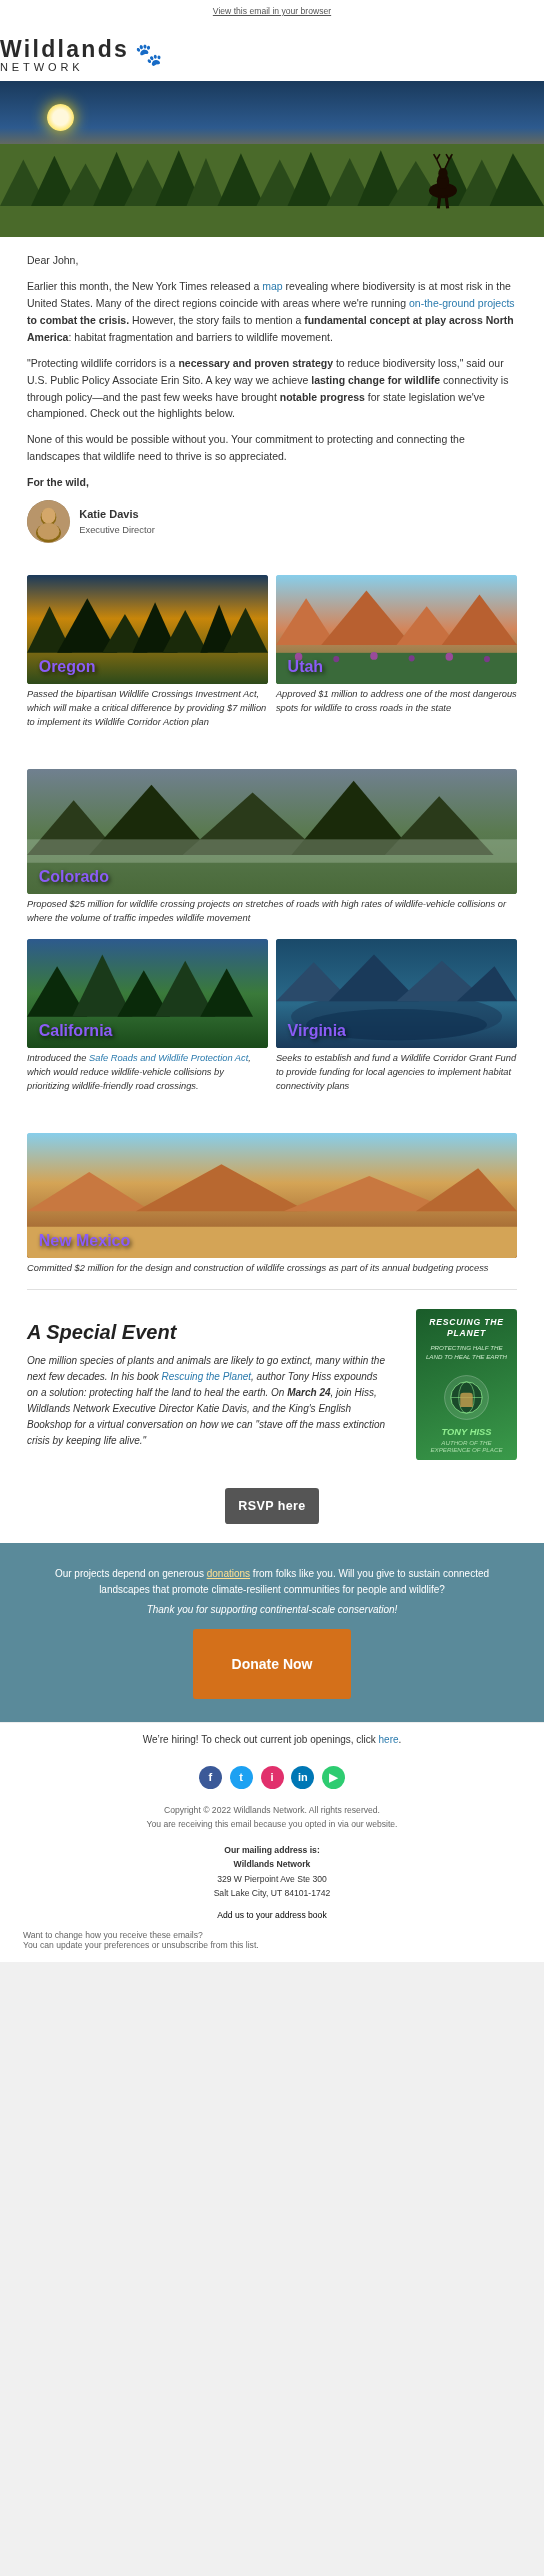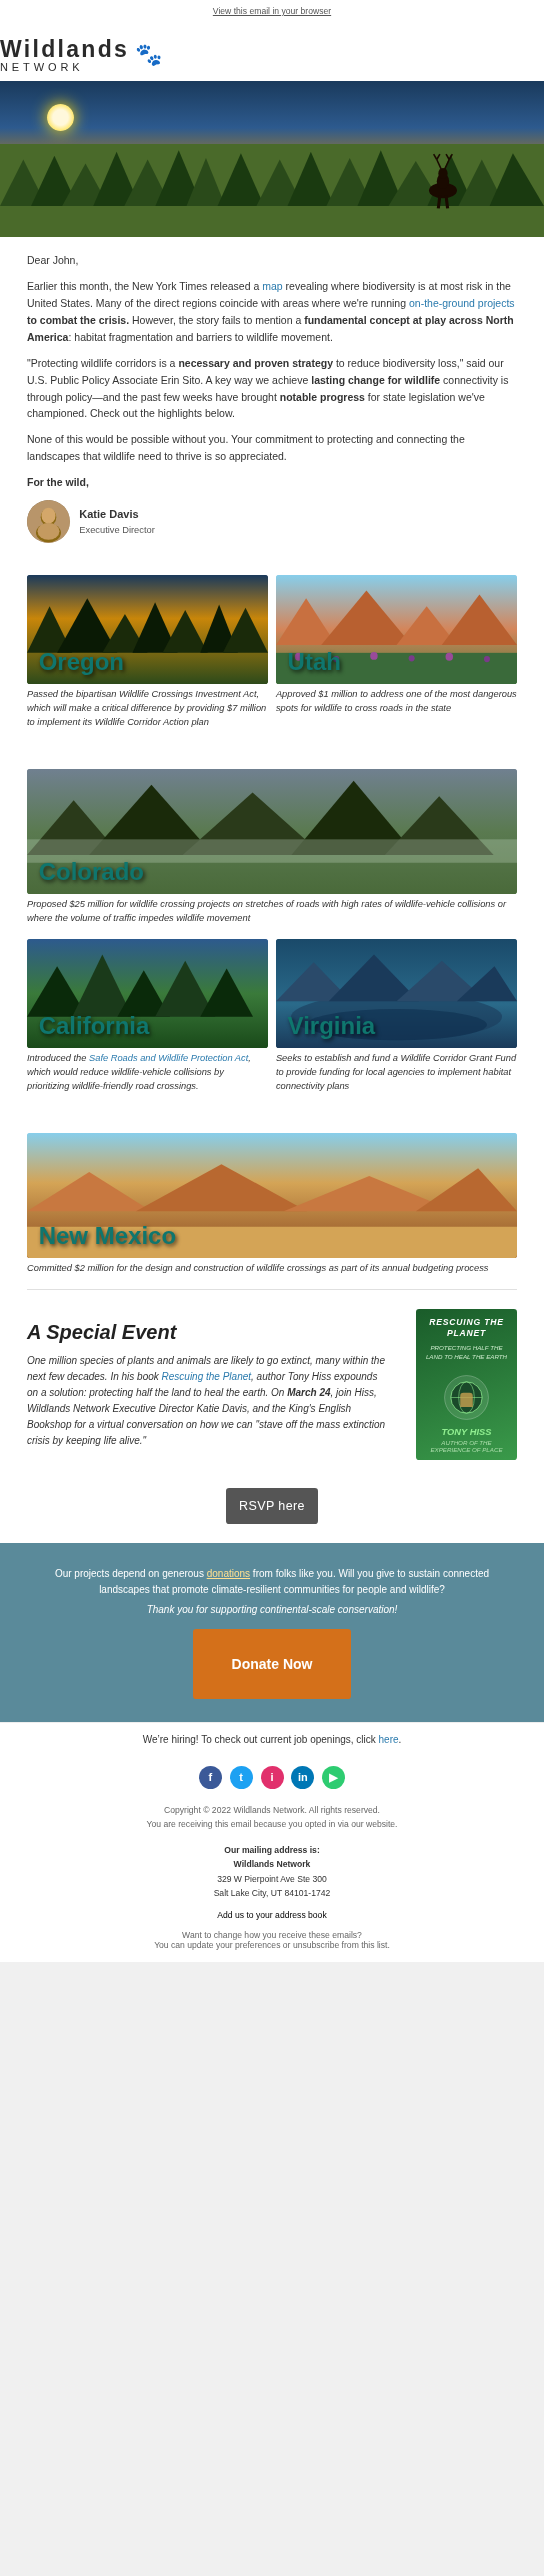--- a/index.html
+++ b/index.html
@@ -102,22 +102,22 @@
     .state-card-bg {
       width: 100%;
       height: 100%;
       position: absolute;
       top: 0; left: 0;
     }
     .state-label {
       position: absolute;
       bottom: 7.8px;
       left: 11.7px;
-      color: #0f766e;
-      font-size: 24px;
+      color: #8b5cf6;
+      font-size: 16px;
       font-weight: bold;
       text-shadow: 1.6px 1.6px 4.7px rgba(0,0,0,0.7);
     }
     .state-desc {
       font-size: 9.3px;
       color: #333;
       line-height: 1.5;
       margin-bottom: 12.5px;
       margin-top: 4.7px;
       font-style: italic;
@@ -206,21 +206,21 @@
     .rsvp-area {
       text-align: center;
       padding: 7.8px 27px 19.5px;
     }
     .rsvp-btn {
       background: #555;
       color: white;
       border: none;
       padding: 11px 13px;
       font-size: 12.5px;
-      font-weight: normal;
+      font-weight: bold;
       cursor: pointer;
       border-radius: 3.1px;
       letter-spacing: 0.4px;
     }
 
     
     .donation-section {
       background: #5a8a9a;
       padding: 23px 39px;
       text-align: center;
@@ -614,21 +614,21 @@
 
   <div class="footer-address">
     <strong>Our mailing address is:</strong><br>
     <strong>Wildlands Network</strong><br>
     <span>329 W Pierpoint Ave Ste 300</span><br>
     <span>Salt Lake City, UT 84101-1742</span>
   </div>
   <div style="text-align:center;padding:4.7px;font-size:8.6px;">
     <a>Add us to your address book</a>
   </div>
-  <div style="text-align:center;padding:4.7px 23px 12.5px;font-size:8.6px;color:#666;">
+  <div style="padding:4.7px 23px 12.5px;font-size:8.6px;color:#666;">
     <span>Want to change how you receive these emails?</span><br>
     <span>You can </span>
     <a>update your preferences</a> or
     <a>unsubscribe</a> from this list.
   </div>
 
 </div>
 
 
 </body></html>

